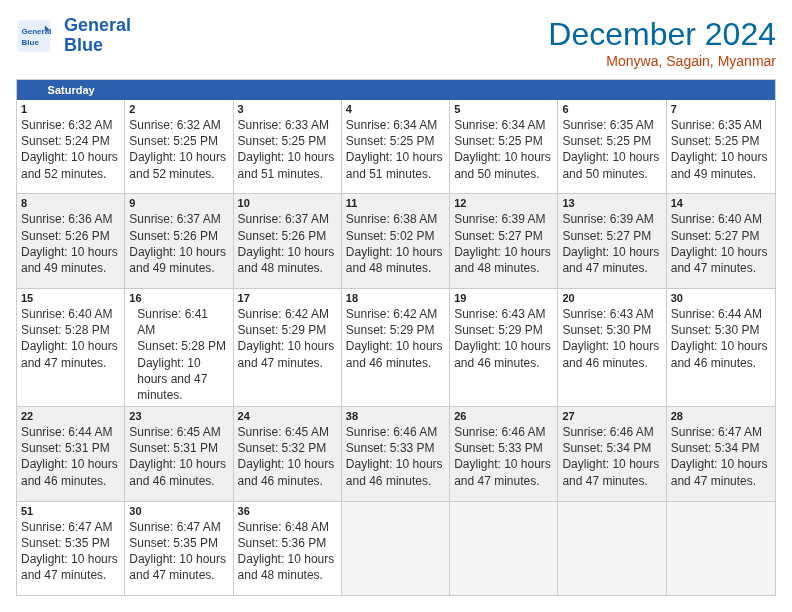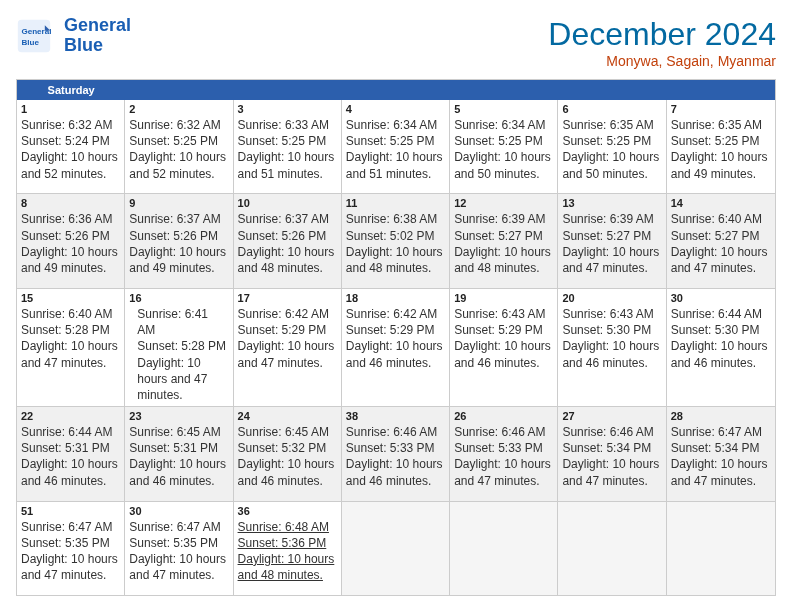--- a/index.html
+++ b/index.html
@@ -322,21 +322,21 @@
 Daylight: 10 hours and 47 minutes.</div>
           </div>
           <div class="cal-cell">
             <span class="day-num">30</span>
             <div class="cell-text" style="white-space: pre-line;">Sunrise: 6:47 AM
 Sunset: 5:35 PM
 Daylight: 10 hours and 47 minutes.</div>
           </div>
           <div class="cal-cell">
             <span class="day-num">36</span>
-            <div class="cell-text" style="white-space: pre-line; text-decoration: underline;">Sunrise: 6:48 AM
+            <div class="cell-text" style="white-space: pre-line;">Sunrise: 6:48 AM
 Sunset: 5:36 PM
 Daylight: 10 hours and 48 minutes.</div>
           </div>
           <div class="cal-cell empty"></div>
           <div class="cal-cell empty"></div>
           <div class="cal-cell empty"></div>
           <div class="cal-cell empty"></div>
         </div>
       </div>
   </div>

